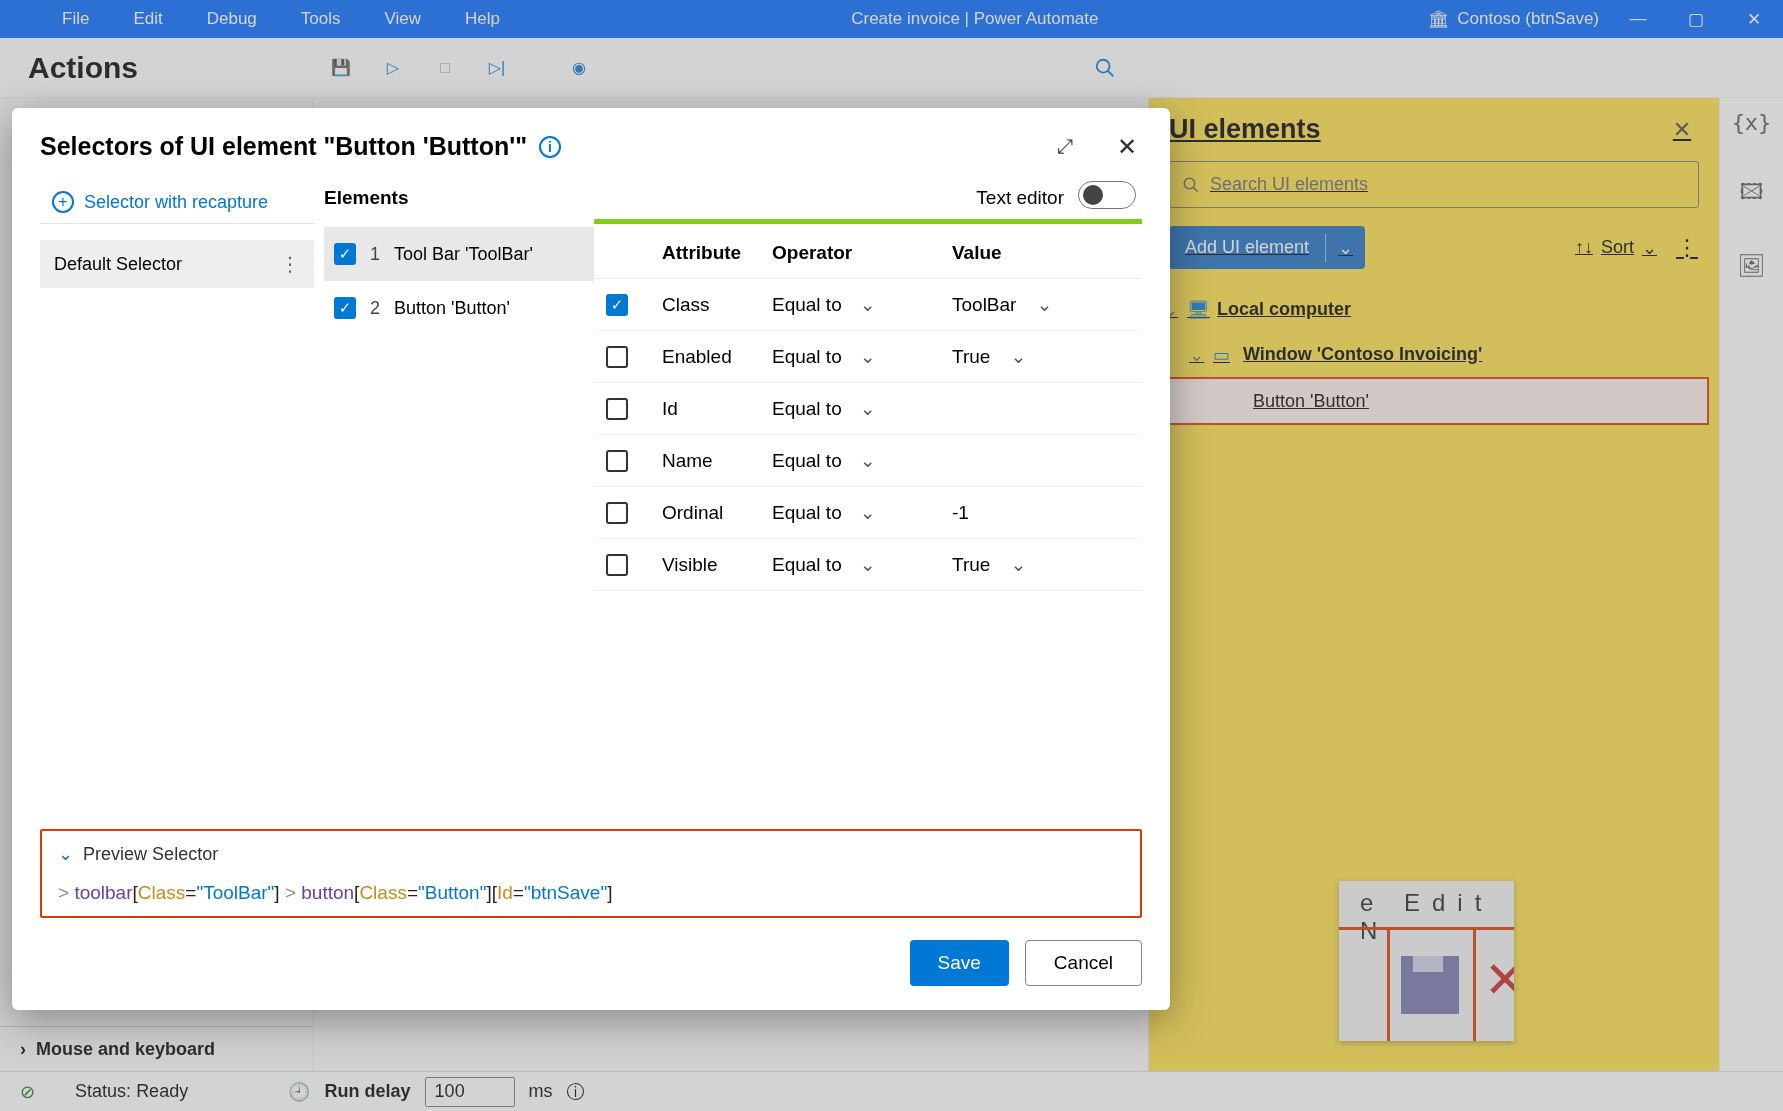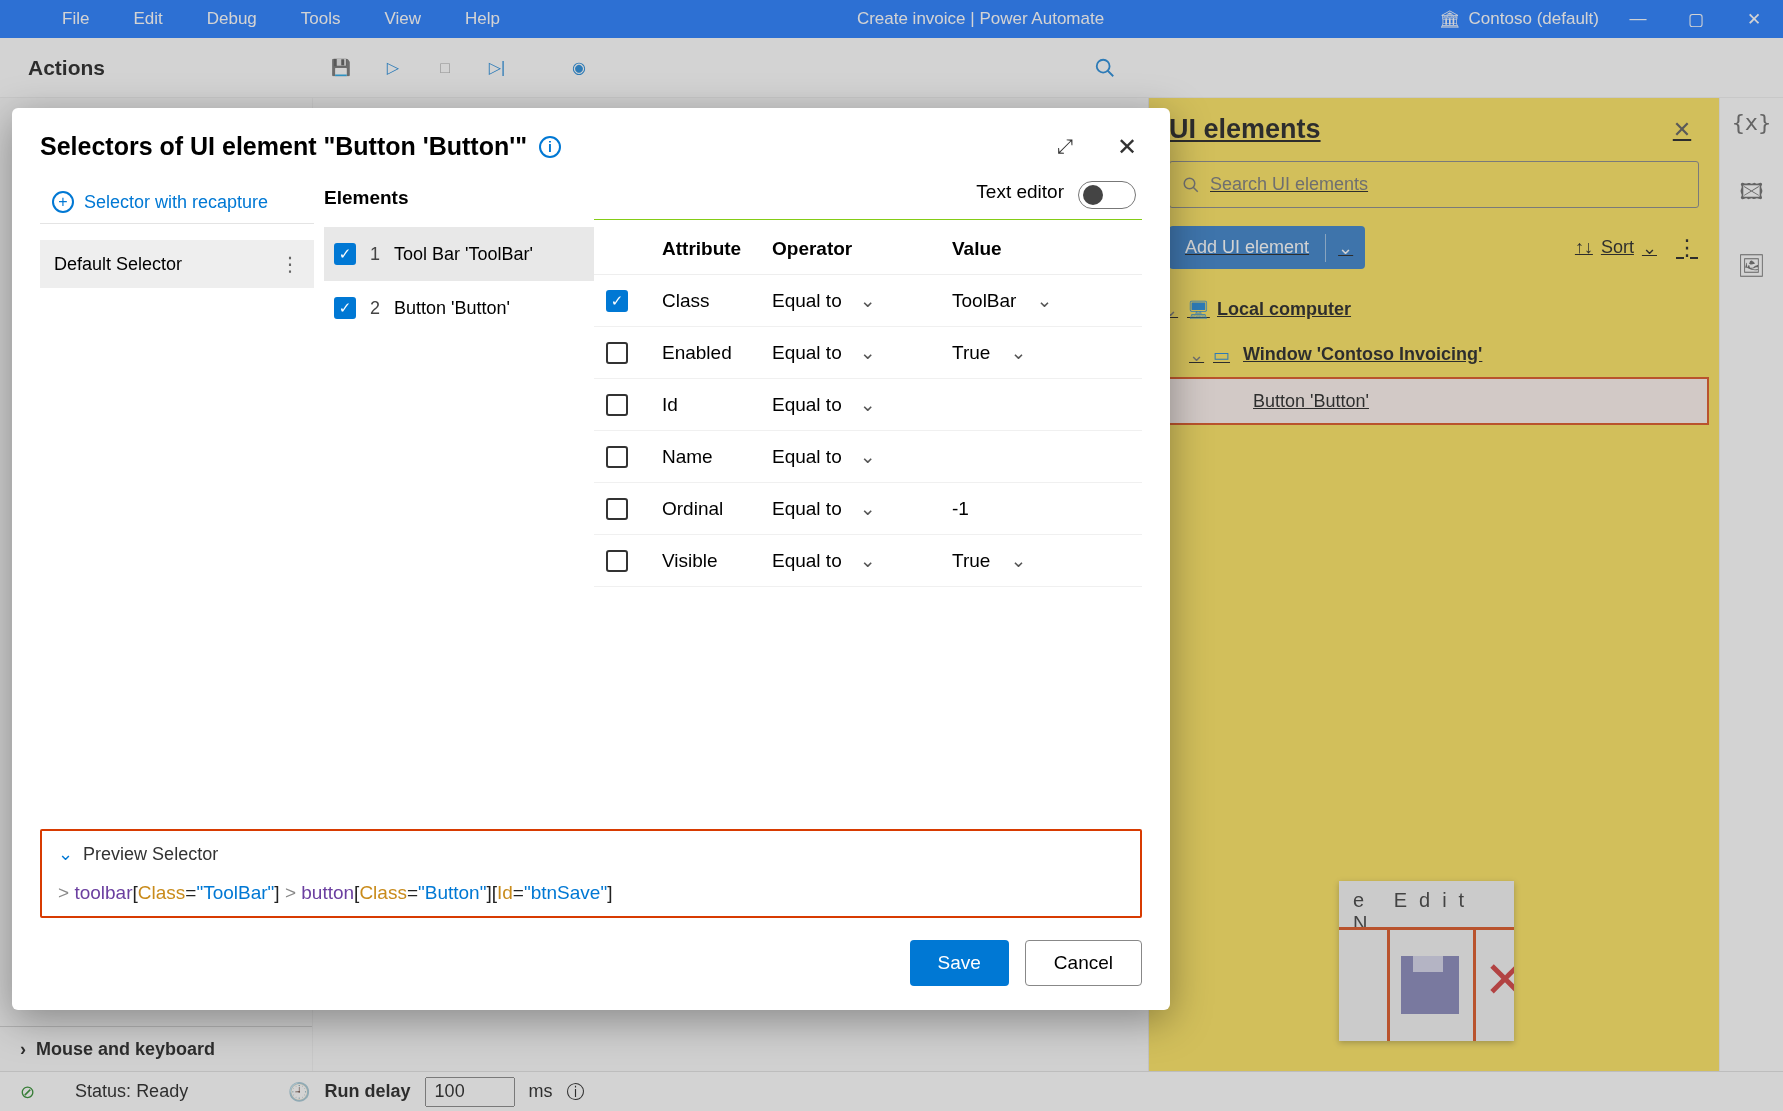--- a/index.html
+++ b/index.html
@@ -9,21 +9,21 @@
   .titlebar { height: 38px; background: #0067ff; color: #fff; display: flex; align-items: center; font-size: 17px; }
   .titlebar .menus { display: flex; gap: 0; padding-left: 40px; }
   .titlebar .menus .mi { padding: 0 22px; cursor: pointer; }
   .titlebar .center { flex: 1; text-align: center; font-size: 17px; }
   .titlebar .env { display: flex; align-items: center; gap: 8px; padding-right: 10px; }
   .titlebar .winbtns { display: flex; }
   .titlebar .winbtns .wb { width: 58px; height: 38px; display: flex; align-items: center; justify-content: center; cursor: pointer; }
 
   
   .toolrow { height: 60px; background: #fff; display: flex; align-items: center; border-bottom: 1px solid #eee; }
-  .toolrow .actions-label { width: 312px; font-size: 21px; font-weight: 600; padding-left: 28px; }
+  .toolrow .actions-label { width: 312px; font-size: 30px; font-weight: 600; padding-left: 28px; }
   .toolrow .tbtns { display: flex; gap: 30px; padding-left: 18px; }
   .toolrow .tbtn { width: 22px; height: 22px; display: flex; align-items: center; justify-content: center; color: #0078d4; cursor: pointer; }
   .toolrow .search-btn { margin-left: auto; margin-right: 12px; width: 50px; height: 50px; display: flex; align-items: center; justify-content: center; color: #0078d4; cursor: pointer; }
 
   
   .main { display: flex; height: calc(100% - 38px - 60px - 40px); }
   .left-col { width: 312px; background: #fafafa; display: flex; flex-direction: column; }
   .left-col .spacer { flex: 1; }
   .left-col .mouse-kb { height: 45px; border-top: 1px solid #ccc; display: flex; align-items: center; padding-left: 20px; font-size: 18px; font-weight: 600; gap: 10px; cursor: pointer; }
 
@@ -49,21 +49,21 @@
   .tree-row { display: flex; align-items: center; gap: 10px; height: 45px; padding-left: 4px; }
   .tree-row.level1 { padding-left: 30px; }
   .tree-row.level2 { padding-left: 62px; border: 2px solid #d83b01; background: #fdf0eb; height: 48px; }
   .tree-row .chev { width: 14px; color: #666; }
   .tree-row .ico { width: 20px; color: #0078d4; }
   .tree-row .lbl { font-weight: 600; }
   .tree-row.level2 .lbl { font-weight: 400; }
 
   .thumb { margin-top: auto; padding: 30px 0 30px 190px; }
   .thumb-box { width: 175px; height: 160px; background: #f3f3f3; box-shadow: 0 2px 6px rgba(0,0,0,.3); position: relative; overflow: hidden; }
-  .thumb-box .txt { position: absolute; top: 8px; left: 14px; font-size: 20px; color: #222; letter-spacing: 12px; }
+  .thumb-box .txt { position: absolute; top: 8px; left: 21px; font-size: 24px; color: #222; letter-spacing: 12px; }
   .thumb-box .floppy { position: absolute; width: 58px; height: 58px; background: #7575b0; top: 75px; left: 62px; }
   .thumb-box .floppy::after { content: ""; position: absolute; top: 0; left: 12px; width: 30px; height: 16px; background: #d0d0e8; }
   .thumb-box .redh { position: absolute; top: 46px; left: 0; width: 100%; height: 3px; background: #d83b01; }
   .thumb-box .redv1 { position: absolute; top: 46px; left: 48px; width: 3px; height: 200px; background: #d83b01; }
   .thumb-box .redv2 { position: absolute; top: 46px; left: 134px; width: 3px; height: 200px; background: #d83b01; }
   .thumb-box .xred { position: absolute; top: 70px; left: 145px; font-size: 50px; color: #c22; }
 
   
   .rail { width: 64px; background: #fff; border-left: 1px solid #eee; display: flex; flex-direction: column; align-items: center; padding-top: 12px; gap: 40px; }
   .rail .rico { font-size: 22px; color: #555; cursor: pointer; font-family: monospace; }
@@ -100,21 +100,21 @@
   .mb-mid { width: 280px; padding-left: 10px; }
   .mb-mid h3 { margin: 6px 0 18px 0; font-size: 19px; font-weight: 600; }
   .el-item { height: 54px; display: flex; align-items: center; gap: 14px; padding: 0 10px; font-size: 18px; cursor: pointer; }
   .el-item.sel { background: #e8e8e8; }
   .el-item .num { color: #444; }
   .cb { width: 22px; height: 22px; border: 2px solid #333; border-radius: 3px; display: flex; align-items: center; justify-content: center; cursor: pointer; }
   .cb.on { background: #0078d4; border-color: #0078d4; color: #fff; }
   .cb.on::after { content: "✓"; font-size: 15px; }
 
   .mb-right { flex: 1; display: flex; flex-direction: column; }
-  .te-row { display: flex; align-items: flex-start; justify-content: flex-end; gap: 14px; font-size: 19px; padding-right: 6px; padding-bottom: 10px; border-bottom: 1px solid #84cc16;}
+  .te-row { display: flex; align-items: flex-end; justify-content: flex-end; gap: 14px; font-size: 19px; padding-right: 6px; padding-bottom: 10px; border-bottom: 5px solid #84cc16;}
   .toggle { width: 58px; height: 28px; border: 1px solid #777; border-radius: 14px; position: relative; cursor: pointer; }
   .toggle .knob { position: absolute; width: 20px; height: 20px; background: #444; border-radius: 50%; top: 3px; left: 4px; }
 
   .attr-head { display: flex; padding: 18px 0 14px 12px; font-weight: 600; font-size: 19px; border-bottom: 1px solid #eee;}
   .attr-head .c1 { width: 56px; }
   .attr-head .c2 { width: 110px; }
   .attr-head .c3 { width: 180px; }
   .attr-head .c4 { flex: 1; }
 
   .attr-row { display: flex; align-items: center; padding: 14px 0 14px 12px; font-size: 19px; border-bottom: 1px solid #f0f0f0; }
@@ -143,21 +143,21 @@
     <div class="mi">File</div>
     <div class="mi">Edit</div>
     <div class="mi">Debug</div>
     <div class="mi">Tools</div>
     <div class="mi">View</div>
     <div class="mi">Help</div>
   </div>
   <div class="center">Create invoice | Power Automate</div>
   <div class="env">
     <span>🏛</span>
-    <span>Contoso (default)</span>
+    <span>Contoso (btnSave)</span>
   </div>
   <div class="winbtns">
     <div class="wb">—</div>
     <div class="wb">▢</div>
     <div class="wb">✕</div>
   </div>
 </div>
 
 <div class="toolrow">
   <div class="actions-label">Actions</div>

